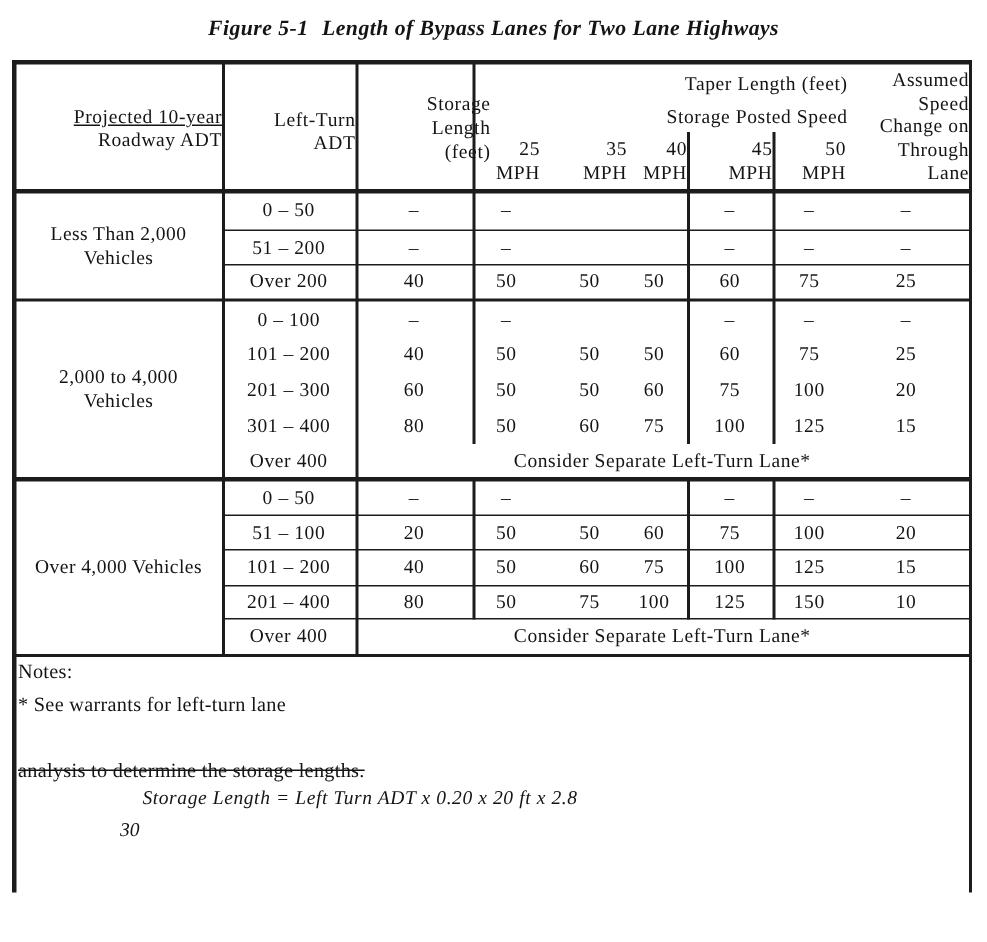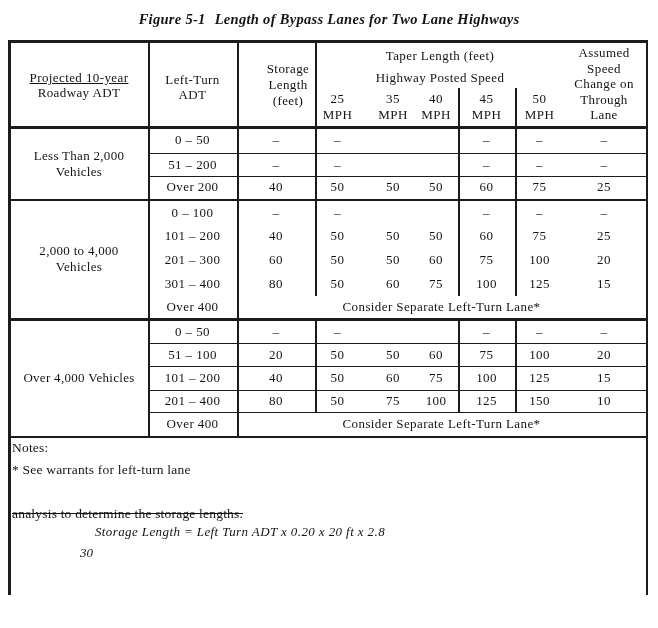--- a/index.html
+++ b/index.html
@@ -4,21 +4,21 @@
 <style>
   html,body{margin:0;padding:0;background:#ffffff;}
   .page{position:relative;width:658px;height:628px;background:#ffffff;
         font-family:"Liberation Serif", serif;color:#141414;overflow:hidden;border-radius:25px;}
   .title{position:absolute;top:11px;left:0;width:658px;text-align:center;
          font-size:14.5px;font-weight:bold;font-style:italic;letter-spacing:0.3px;}
   .title .pre{margin-right:9px;}
   
   .hl,.vl{position:absolute;background:#1c1c1c;}
   
-  .hcell{position:absolute;text-align:center;font-size:13px;line-height:15px;letter-spacing:0.4px;}
+  .hcell{position:absolute;text-align:right;font-size:13px;line-height:15px;letter-spacing:0.4px;}
   .u{text-decoration:underline;}
   
   .row{position:absolute;left:0;width:658px;}
   .cell{position:absolute;top:0;height:100%;display:flex;align-items:center;
         justify-content:center;font-size:13px;letter-spacing:0.4px;}
   .c-adt{left:148px;width:89px;}
   .c-sto{left:237px;width:78px;}
   .c-t25{left:315px;width:45px;}
   .c-t35{left:368px;width:50px;}
   .c-t40{left:414px;width:44px;}
@@ -75,21 +75,21 @@
   <div class="hcell" style="left:148px;top:72px;width:89px;">
     <div>Left-Turn</div>
     <div>ADT</div>
   </div>
   <div class="hcell" style="left:249px;top:61px;width:78px;line-height:16px;">
     <div>Storage</div>
     <div>Length</div>
     <div>(feet)</div>
   </div>
   <div class="hcell" style="left:315px;top:48px;width:250px;">Taper Length (feet)</div>
-  <div class="hcell" style="left:315px;top:70px;width:250px;">Highway Posted Speed</div>
+  <div class="hcell" style="left:315px;top:70px;width:250px;">Storage Posted Speed</div>
 
   <div class="hcell" style="left:315px;top:91px;width:45px;line-height:16px;">
     <div>25</div>
     <div>MPH</div>
   </div>
   <div class="hcell" style="left:368px;top:91px;width:50px;line-height:16px;">
     <div>35</div>
     <div>MPH</div>
   </div>
   <div class="hcell" style="left:414px;top:91px;width:44px;line-height:16px;">

